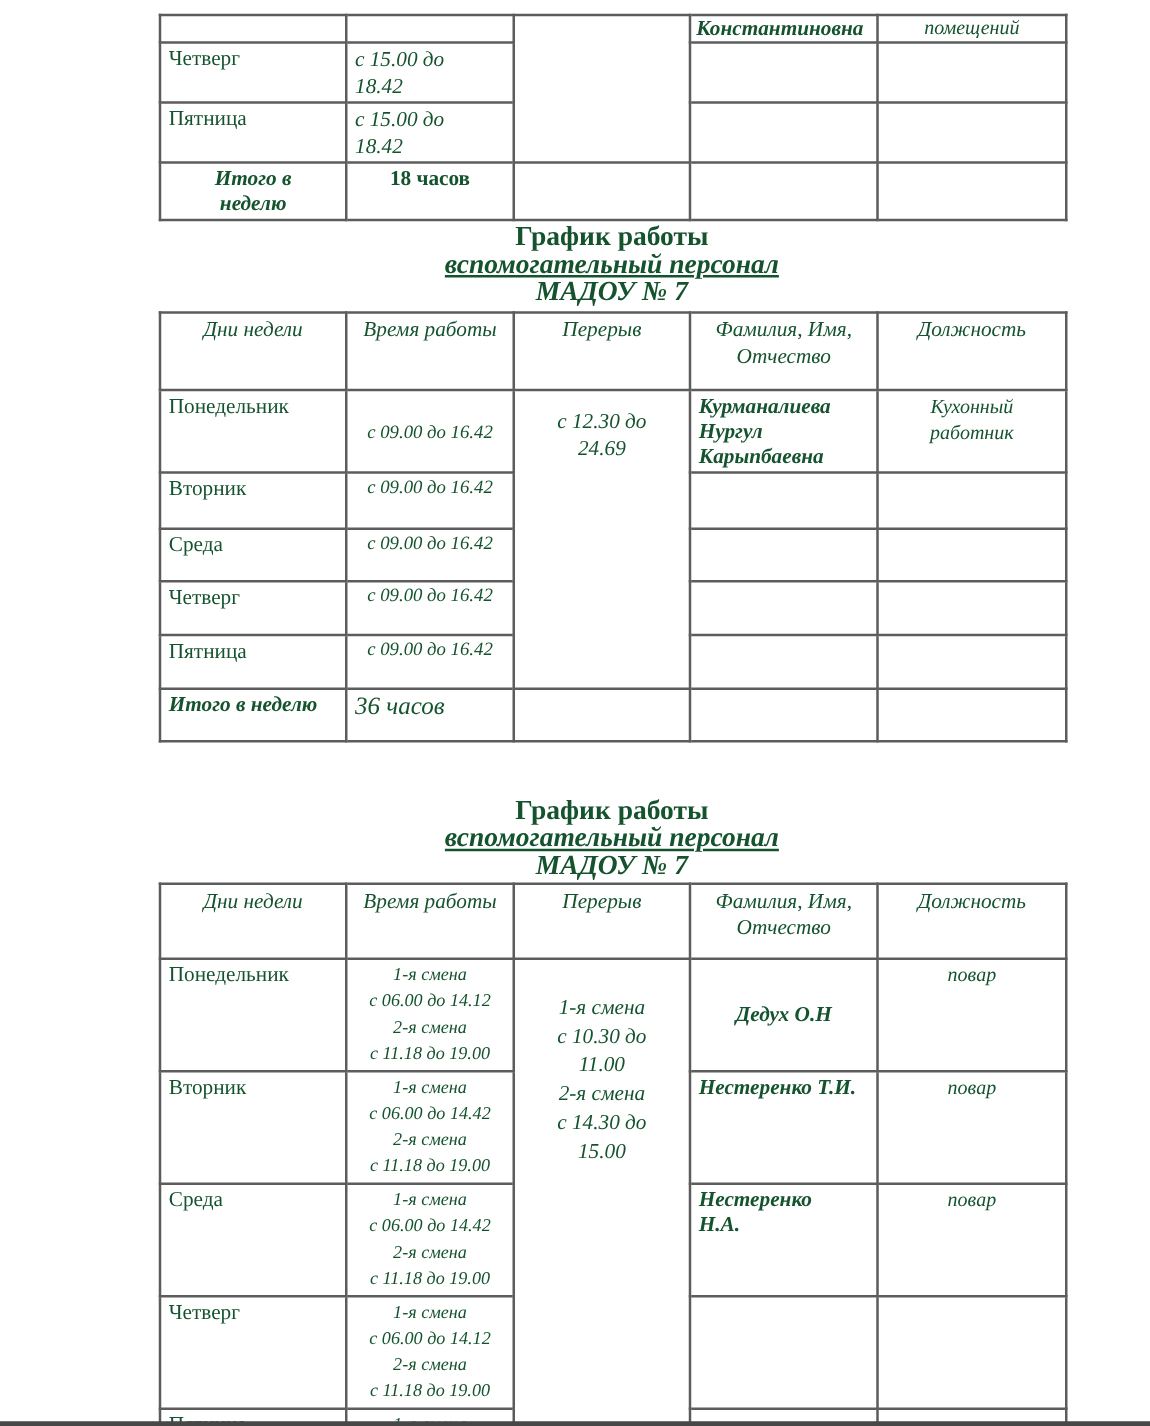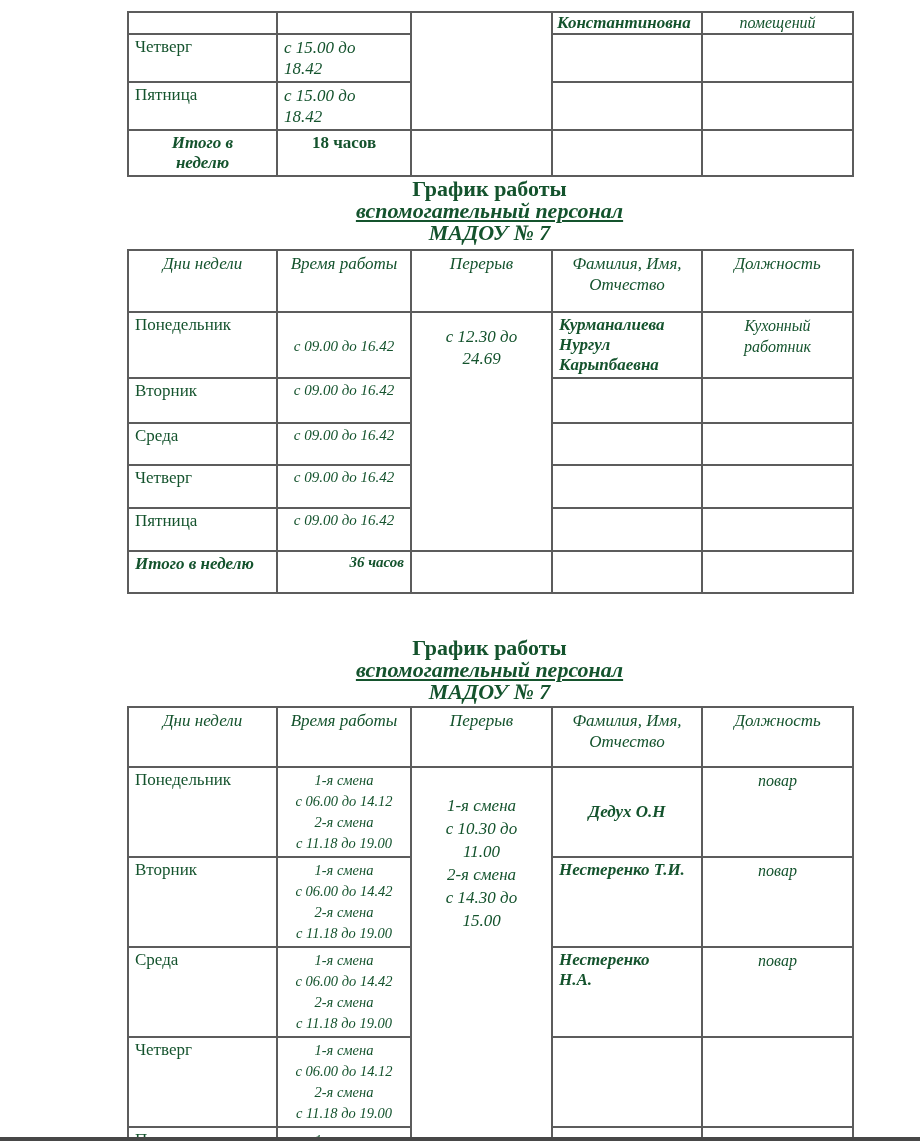--- a/index.html
+++ b/index.html
@@ -45,22 +45,22 @@
   td.pos{ font-style:italic; font-size:16px; line-height:21px;
           text-align:center; padding-top:3px; }
   td.pos.cont{ padding:0 4px; line-height:20px;margin-top:44px; }
   
   td.total-label-top{ font-weight:bold; font-style:italic; font-size:17px;
           line-height:20px; text-align:center; vertical-align:middle; }
   td.total-value-top{ font-weight:bold; font-size:17px;
           text-align:center; vertical-align:top; padding-top:3px; }
   td.total-label-mid{ font-weight:bold; font-style:italic; font-size:17px;
           text-align:left; vertical-align:bottom; padding:2px 4px 3px 4px; }
-  td.total-value-mid{ font-weight:bold; font-style:italic; font-size:15px;
-          text-align:right; vertical-align:top; padding-top:2px; }
+  td.total-value-mid{ font-weight:normal; font-style:italic; font-size:20px;
+          text-align:left; vertical-align:top; padding-top:2px; }
   
   .title-block{ position:absolute; left:127px; width:725px; text-align:center; }
   .title-line{ font-weight:bold; font-size:22px; line-height:22px; }
   .title-line.sub{ font-style:italic; text-decoration:underline;
                    text-underline-offset:2px; }
   .title-line.org{ font-style:italic; }
   
   .scan-edge{ position:absolute; left:0; bottom:0; width:920px; height:4px;
               background:#474747; }
 </style>

